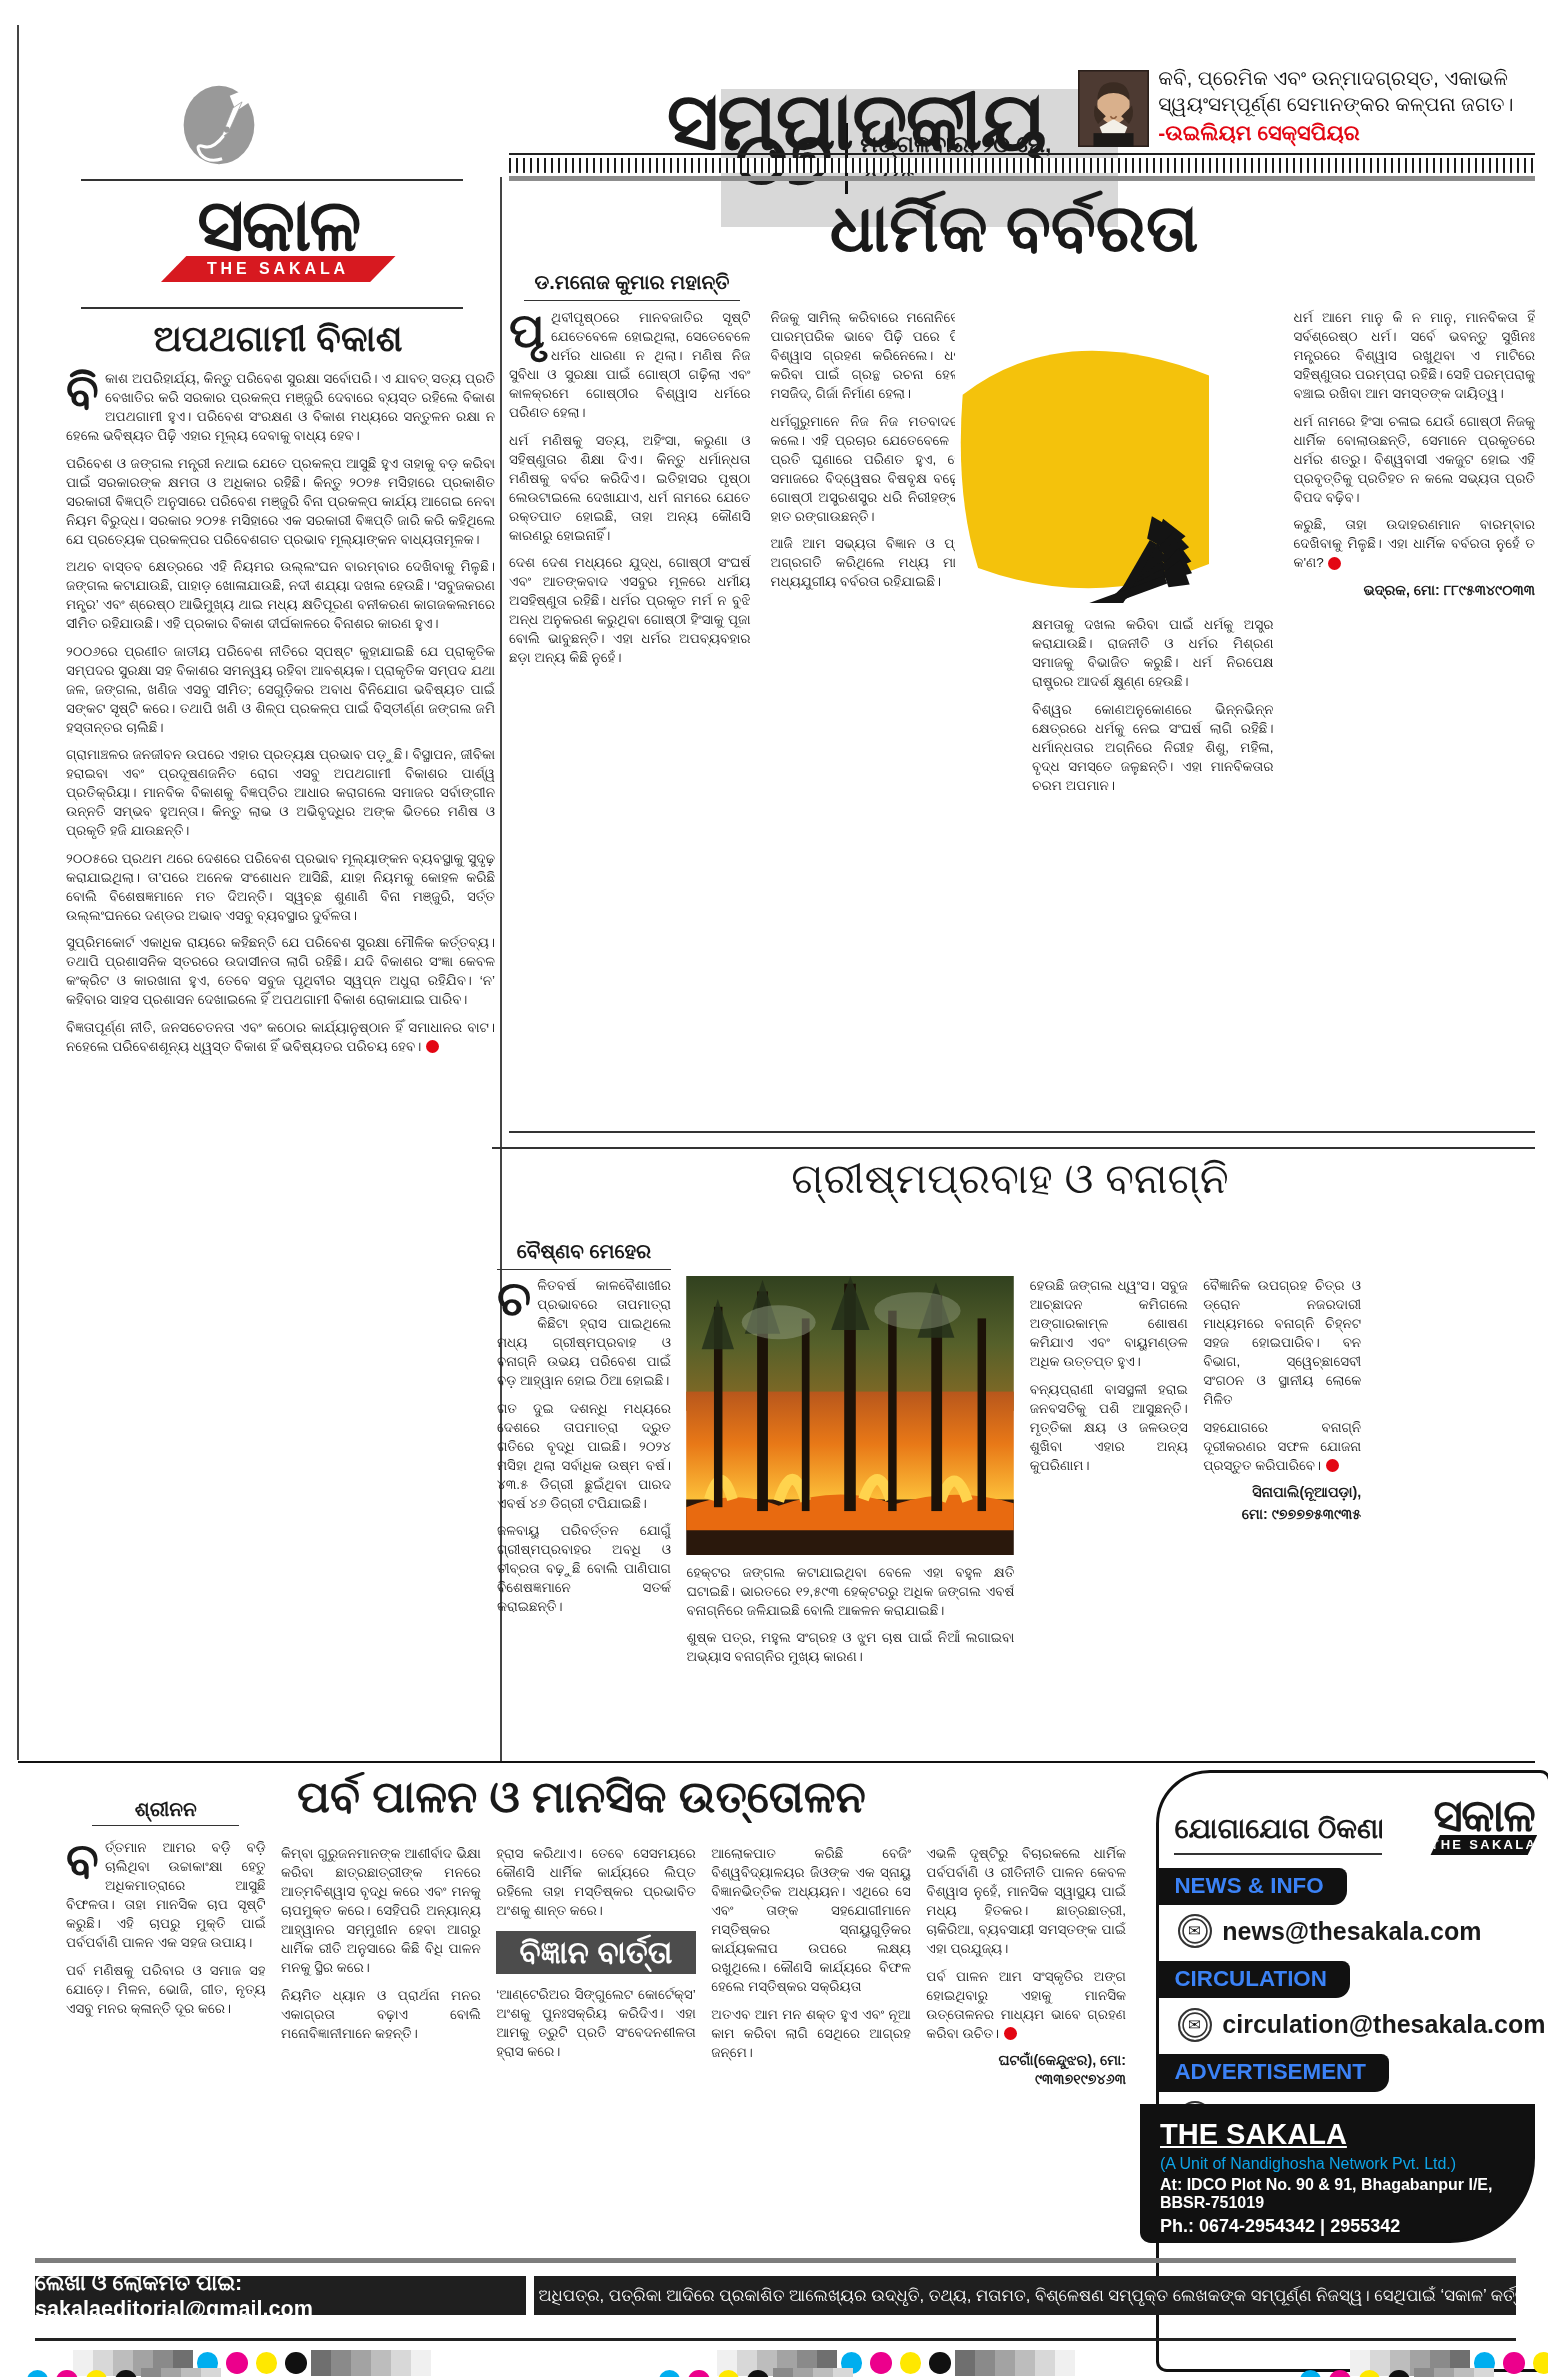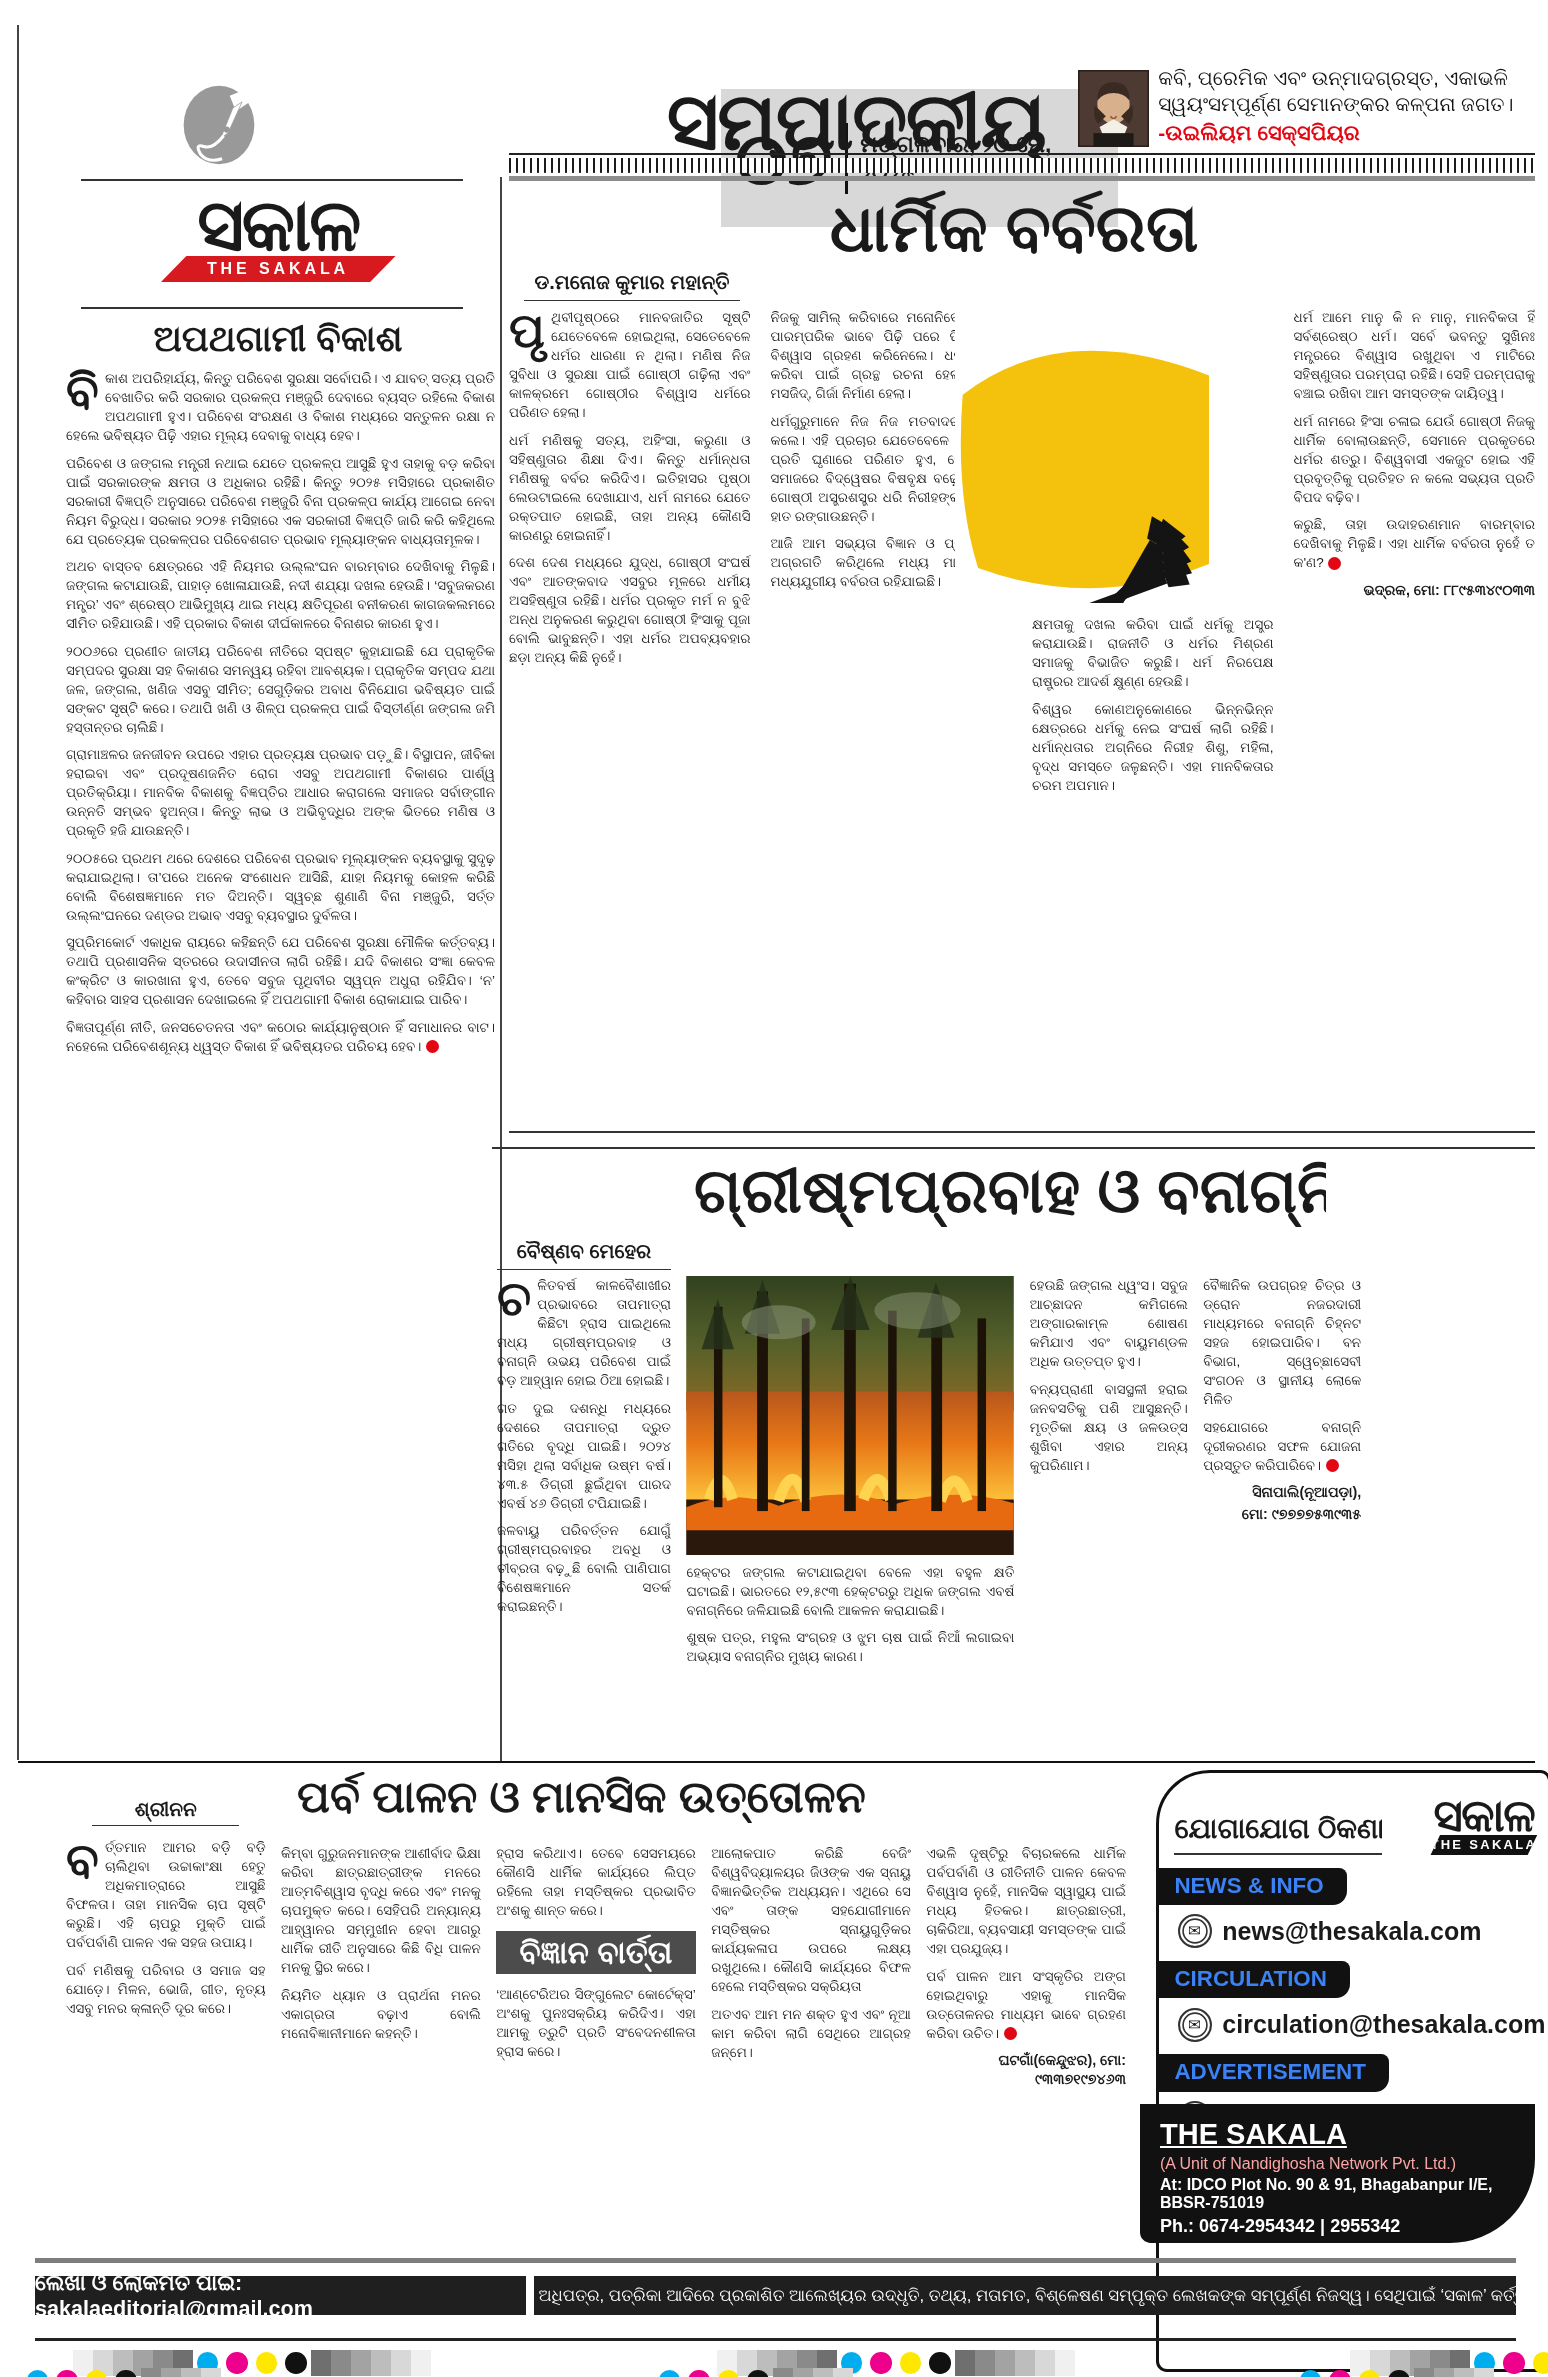--- a/index.html
+++ b/index.html
@@ -60,21 +60,21 @@
   #art1-byline { left:524px; top:271px; width:216px; }
   #art1-body { left:509px; top:308px; width:1026px; height:816px;
     display:flex; gap:20px; overflow:hidden; }
   #art1-body .col { flex:1; overflow:hidden; }
   #guns-illustration { left:955px; top:302px; width:254px; height:301px; }
   .img-spacer { height:307px; }
   #art1-rule-bottom { left:509px; top:1131px; width:1026px; height:1.5px; }
   
   #art2-rule-top { left:492px; top:1147px; width:1043px; height:1.5px; }
   #art2-headline { left:694px; top:1155px; width:632px; text-align:center;
-    font-size:62px; font-weight:700; white-space:nowrap; overflow:hidden; }
+    font-size:42px; font-weight:400; white-space:nowrap; overflow:hidden; }
   #art2-byline { left:497px; top:1240px; width:174px; }
   #art2-body { left:497px; top:1276px; width:1037px; height:480px;
     display:flex; gap:15.4px; overflow:hidden; }
   .a2col1 { flex:0 0 174px; overflow:hidden; }
   .a2photo { flex:0 0 328px; overflow:hidden; }
   .a2col { flex:0 0 158px; overflow:hidden; }
   #fire-photo { width:328px; height:279px; display:block; margin-bottom:7.7px; }
   
   #big-separator { left:18px; top:1761px; width:1517px; height:2.3px; background:#111; }
   
@@ -104,21 +104,21 @@
     width:fit-content; padding:5.4px 23px 6.2px 15.4px; border-radius:0 7.7px 14px 0; }
   .cb-email-row { display:flex; align-items:center; gap:10.8px; padding:9.3px 0 0 18.5px; }
   .mail-icon { width:34px; height:34px; border:2.3px solid #333; border-radius:50%;
     display:flex; align-items:center; justify-content:center; font-size:15.4px;
     box-shadow:inset 0 0 0 2.3px #fff, inset 0 0 0 3.9px #333; }
   .cb-email { font-size:25px; font-weight:700; color:#1a1a1a; }
   #cb-bottom { position:absolute; left:1140px; top:2104px; width:395px; height:139px;
     background:#111; color:#fff; border-radius:0 0 85px 10.8px; padding:10.8px 17px;
     border:3.9px solid #111; }
   #cb-company { font-size:29px; font-weight:700; text-decoration:underline; }
-  #cb-unit { font-size:16px; margin-top:4.6px; color:#fca5a5; }
+  #cb-unit { font-size:16px; margin-top:4.6px; color:#0ea5e9; }
   #cb-address { font-size:16px; font-weight:700; margin-top:3.1px; }
   #cb-phone { font-size:18px; font-weight:700; margin-top:3.1px; }
   
   #footer-rule-1 { left:35px; top:2258px; width:1481px; height:4.6px; background:#7d7d7d; }
   .footer-bar { background:#1f1f1f; color:#fff; display:flex; align-items:center;
     justify-content:center; height:39px; }
   #footer-bar-left { left:35px; top:2276px; width:491px; font-size:21.6px; font-weight:700; }
   #footer-bar-right { left:534px; top:2276px; width:982px; font-size:16.6px;
     white-space:nowrap; overflow:hidden; }
   #footer-rule-2 { left:35px; top:2338px; width:1481px; height:3.1px; background:#222; }

